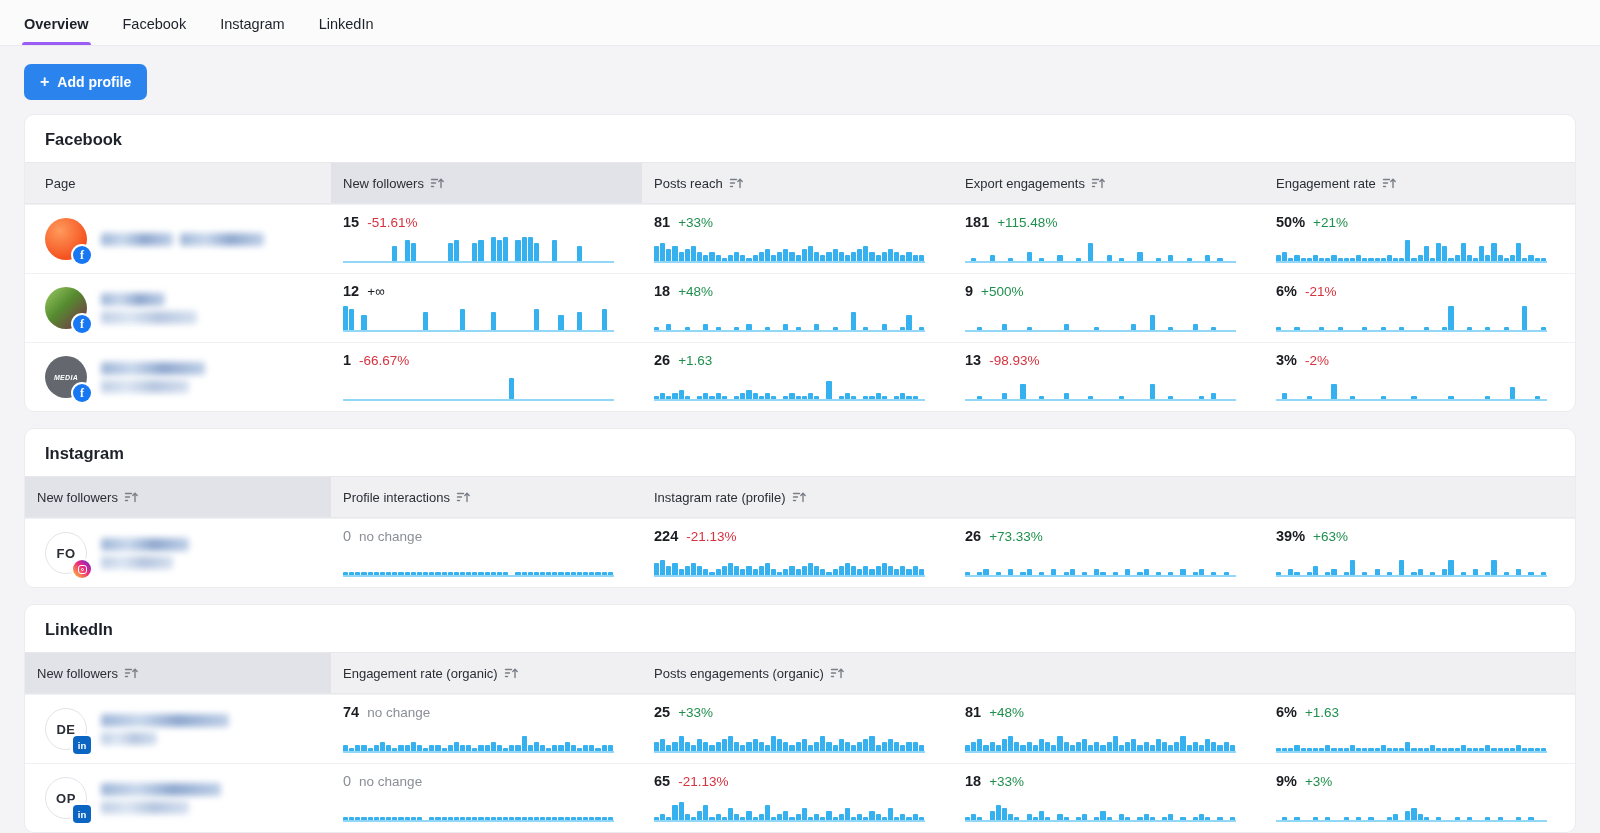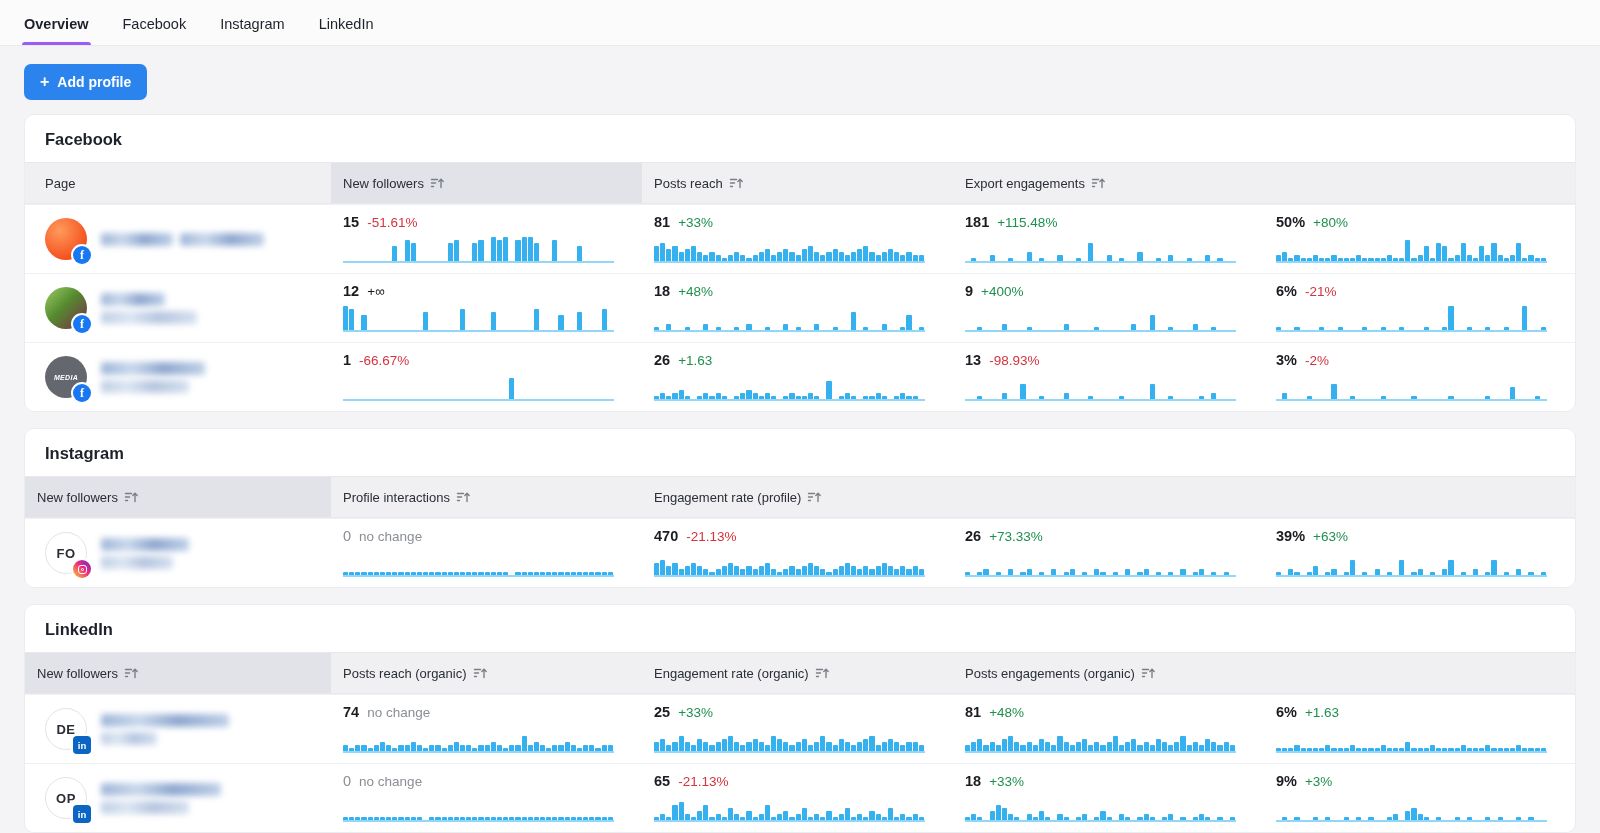--- a/index.html
+++ b/index.html
@@ -157,20 +157,28 @@
           </span>
         </div>
         <div class="th">
           <span>Export engagements</span>
           <span class="sort-ic">
             <svg width="15" height="13" viewBox="0 0 15 13" fill="none" stroke="#7a7f87" stroke-width="1.4" stroke-linecap="round">
               <path d="M1.5 2.5h6M1.5 6h4M1.5 9.5h2M11 10.5v-8M8.8 4.4 11 2.2l2.2 2.2"></path>
             </svg>
           </span>
         </div>
+        <div class="th">
+          <span>Engagement rate</span>
+          <span class="sort-ic">
+            <svg width="15" height="13" viewBox="0 0 15 13" fill="none" stroke="#7a7f87" stroke-width="1.4" stroke-linecap="round">
+              <path d="M1.5 2.5h6M1.5 6h4M1.5 9.5h2M11 10.5v-8M8.8 4.4 11 2.2l2.2 2.2"></path>
+            </svg>
+          </span>
+        </div>
       </div>
       <div class="grid-row trow">
         <div class="page-cell">
           <div class="avatar-wrap">
             <div class="avatar photo-orange"></div>
             <span class="badge facebook">f</span>
           </div>
           <div class="blur-lines">
             <div class="blur-line">
               <span class="blur-seg" style="width: 72px;"></span>
@@ -330,21 +338,21 @@
             <div class="bar" style="height: 6px;"></div>
             <div class="bar" style="height: 0px;"></div>
             <div class="bar" style="height: 3px;"></div>
             <div class="bar" style="height: 0px;"></div>
             <div class="bar" style="height: 0px;"></div>
           </div>
         </div>
         <div class="metric">
           <div class="mline">
             <span class="mval">50%</span>
-            <span class="mdelta green">+80%</span>
+            <span class="mdelta green">+21%</span>
           </div>
           <div class="spark">
             <div class="bar" style="height: 6px;"></div>
             <div class="bar" style="height: 9px;"></div>
             <div class="bar" style="height: 3px;"></div>
             <div class="bar" style="height: 6px;"></div>
             <div class="bar" style="height: 3px;"></div>
             <div class="bar" style="height: 3px;"></div>
             <div class="bar" style="height: 6px;"></div>
             <div class="bar" style="height: 3px;"></div>
@@ -502,21 +510,21 @@
             <div class="bar" style="height: 0px;"></div>
             <div class="bar" style="height: 3px;"></div>
             <div class="bar" style="height: 15px;"></div>
             <div class="bar" style="height: 0px;"></div>
             <div class="bar" style="height: 3px;"></div>
           </div>
         </div>
         <div class="metric">
           <div class="mline">
             <span class="mval">9</span>
-            <span class="mdelta green">+400%</span>
+            <span class="mdelta green">+500%</span>
           </div>
           <div class="spark">
             <div class="bar" style="height: 0px;"></div>
             <div class="bar" style="height: 0px;"></div>
             <div class="bar" style="height: 3px;"></div>
             <div class="bar" style="height: 0px;"></div>
             <div class="bar" style="height: 0px;"></div>
             <div class="bar" style="height: 0px;"></div>
             <div class="bar" style="height: 6px;"></div>
             <div class="bar" style="height: 0px;"></div>
@@ -849,21 +857,21 @@
         </div>
         <div class="th">
           <span>Profile interactions</span>
           <span class="sort-ic">
             <svg width="15" height="13" viewBox="0 0 15 13" fill="none" stroke="#7a7f87" stroke-width="1.4" stroke-linecap="round">
               <path d="M1.5 2.5h6M1.5 6h4M1.5 9.5h2M11 10.5v-8M8.8 4.4 11 2.2l2.2 2.2"></path>
             </svg>
           </span>
         </div>
         <div class="th">
-          <span>Engagement rate (profile)</span>
+          <span>Instagram rate (profile)</span>
           <span class="sort-ic">
             <svg width="15" height="13" viewBox="0 0 15 13" fill="none" stroke="#7a7f87" stroke-width="1.4" stroke-linecap="round">
               <path d="M1.5 2.5h6M1.5 6h4M1.5 9.5h2M11 10.5v-8M8.8 4.4 11 2.2l2.2 2.2"></path>
             </svg>
           </span>
         </div>
       </div>
       <div class="grid-row trow">
         <div class="page-cell">
           <div class="avatar-wrap">
@@ -930,21 +938,21 @@
             <div class="bar" style="height: 3px;"></div>
             <div class="bar" style="height: 3px;"></div>
             <div class="bar" style="height: 3px;"></div>
             <div class="bar" style="height: 3px;"></div>
             <div class="bar" style="height: 3px;"></div>
             <div class="bar" style="height: 3px;"></div>
           </div>
         </div>
         <div class="metric">
           <div class="mline">
-            <span class="mval">470</span>
+            <span class="mval">224</span>
             <span class="mdelta red">-21.13%</span>
           </div>
           <div class="spark">
             <div class="bar" style="height: 12px;"></div>
             <div class="bar" style="height: 15px;"></div>
             <div class="bar" style="height: 9px;"></div>
             <div class="bar" style="height: 12px;"></div>
             <div class="bar" style="height: 6px;"></div>
             <div class="bar" style="height: 9px;"></div>
             <div class="bar" style="height: 12px;"></div>
@@ -1098,28 +1106,20 @@
       <div class="grid-row thead">
         <div class="th hl">
           <span>New followers</span>
           <span class="sort-ic">
             <svg width="15" height="13" viewBox="0 0 15 13" fill="none" stroke="#7a7f87" stroke-width="1.4" stroke-linecap="round">
               <path d="M1.5 2.5h6M1.5 6h4M1.5 9.5h2M11 10.5v-8M8.8 4.4 11 2.2l2.2 2.2"></path>
             </svg>
           </span>
         </div>
         <div class="th">
-          <span>Posts reach (organic)</span>
-          <span class="sort-ic">
-            <svg width="15" height="13" viewBox="0 0 15 13" fill="none" stroke="#7a7f87" stroke-width="1.4" stroke-linecap="round">
-              <path d="M1.5 2.5h6M1.5 6h4M1.5 9.5h2M11 10.5v-8M8.8 4.4 11 2.2l2.2 2.2"></path>
-            </svg>
-          </span>
-        </div>
-        <div class="th">
           <span>Engagement rate (organic)</span>
           <span class="sort-ic">
             <svg width="15" height="13" viewBox="0 0 15 13" fill="none" stroke="#7a7f87" stroke-width="1.4" stroke-linecap="round">
               <path d="M1.5 2.5h6M1.5 6h4M1.5 9.5h2M11 10.5v-8M8.8 4.4 11 2.2l2.2 2.2"></path>
             </svg>
           </span>
         </div>
         <div class="th">
           <span>Posts engagements (organic)</span>
           <span class="sort-ic">

